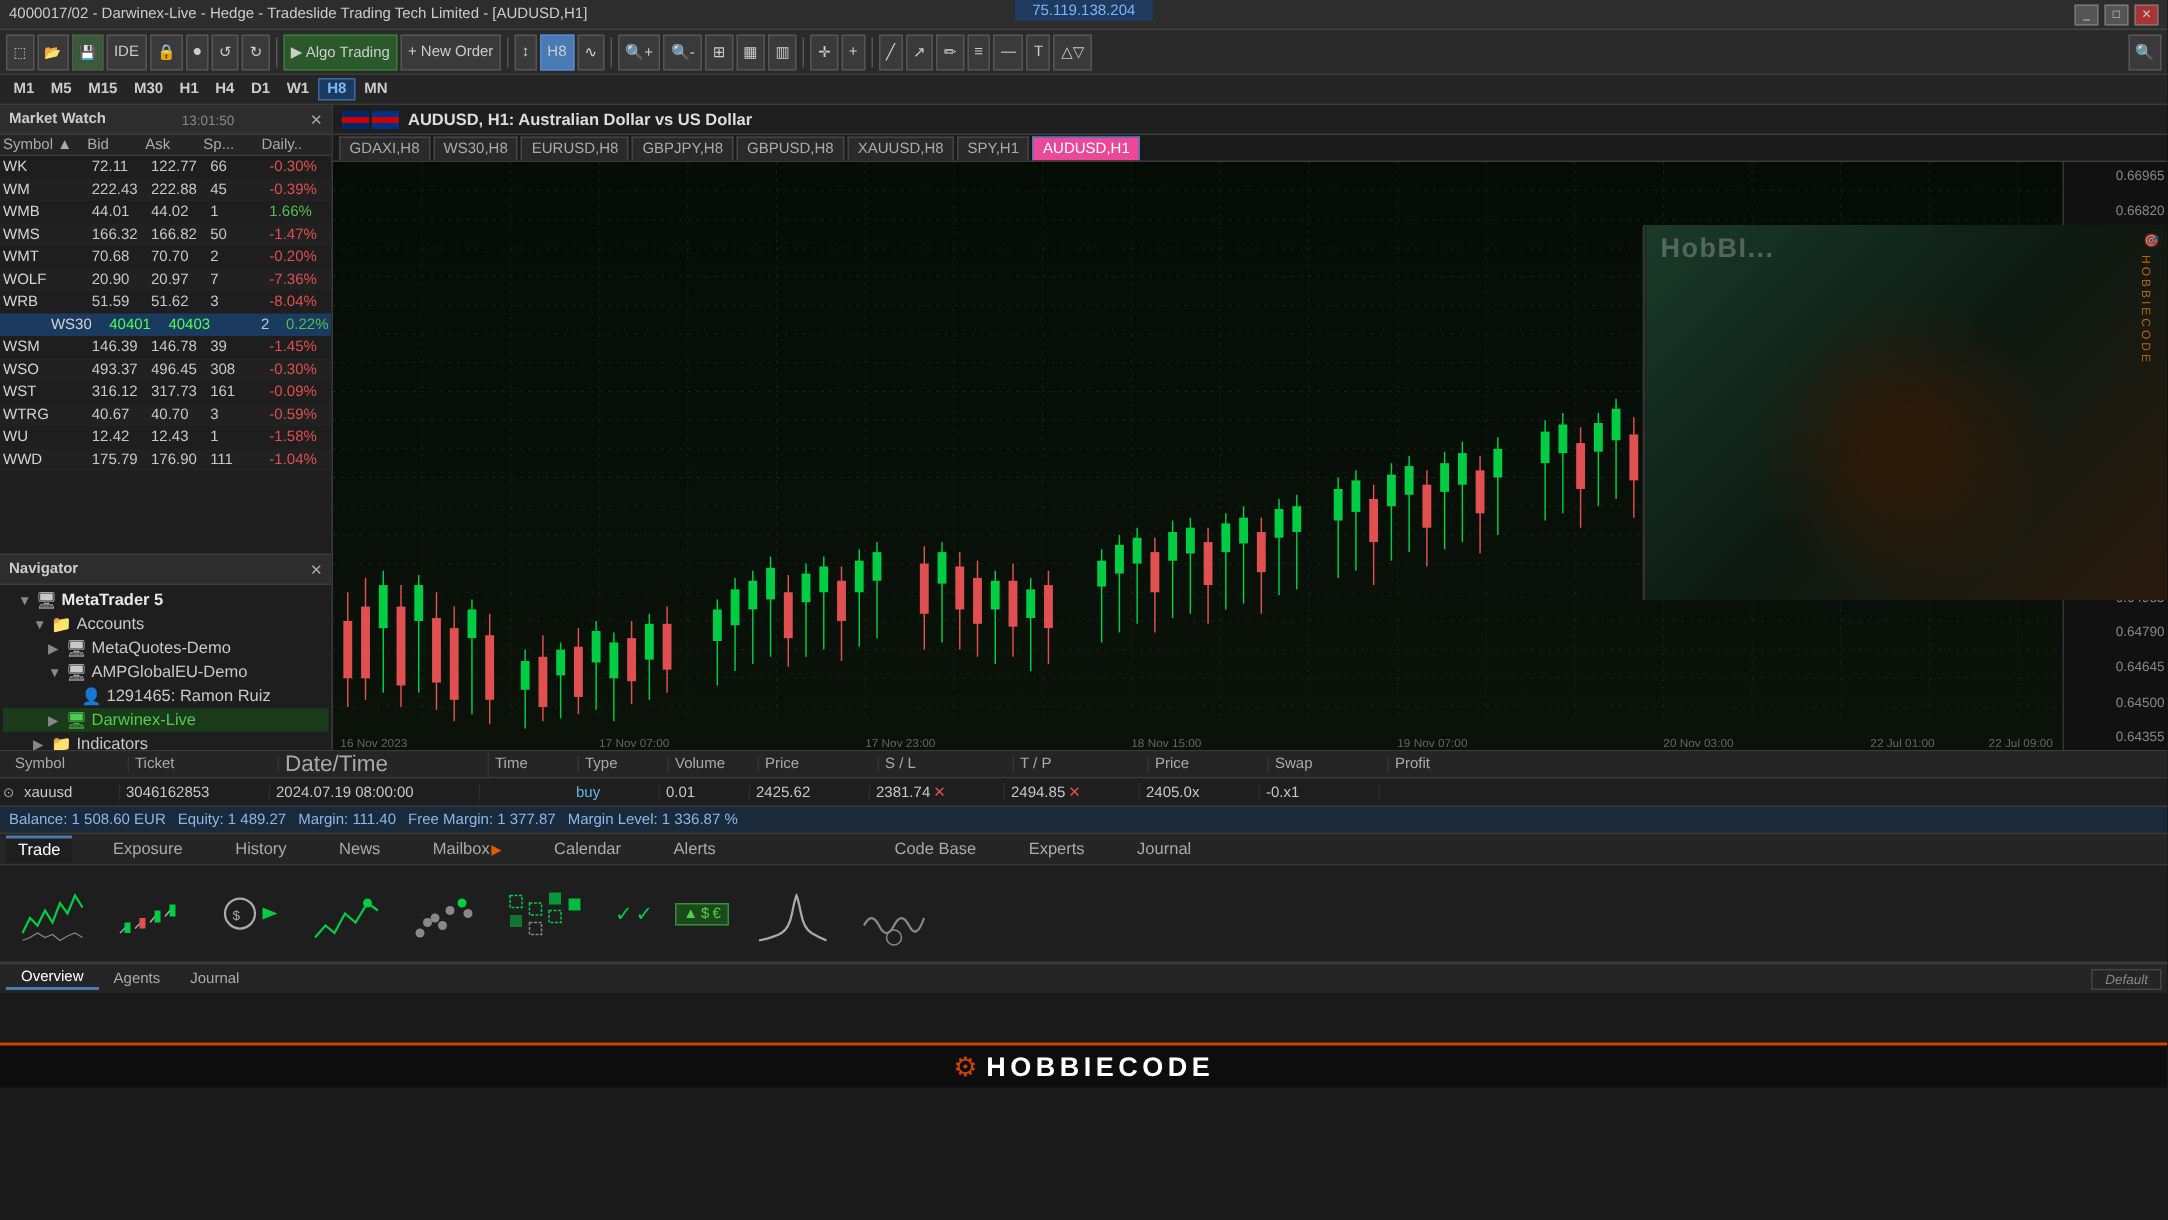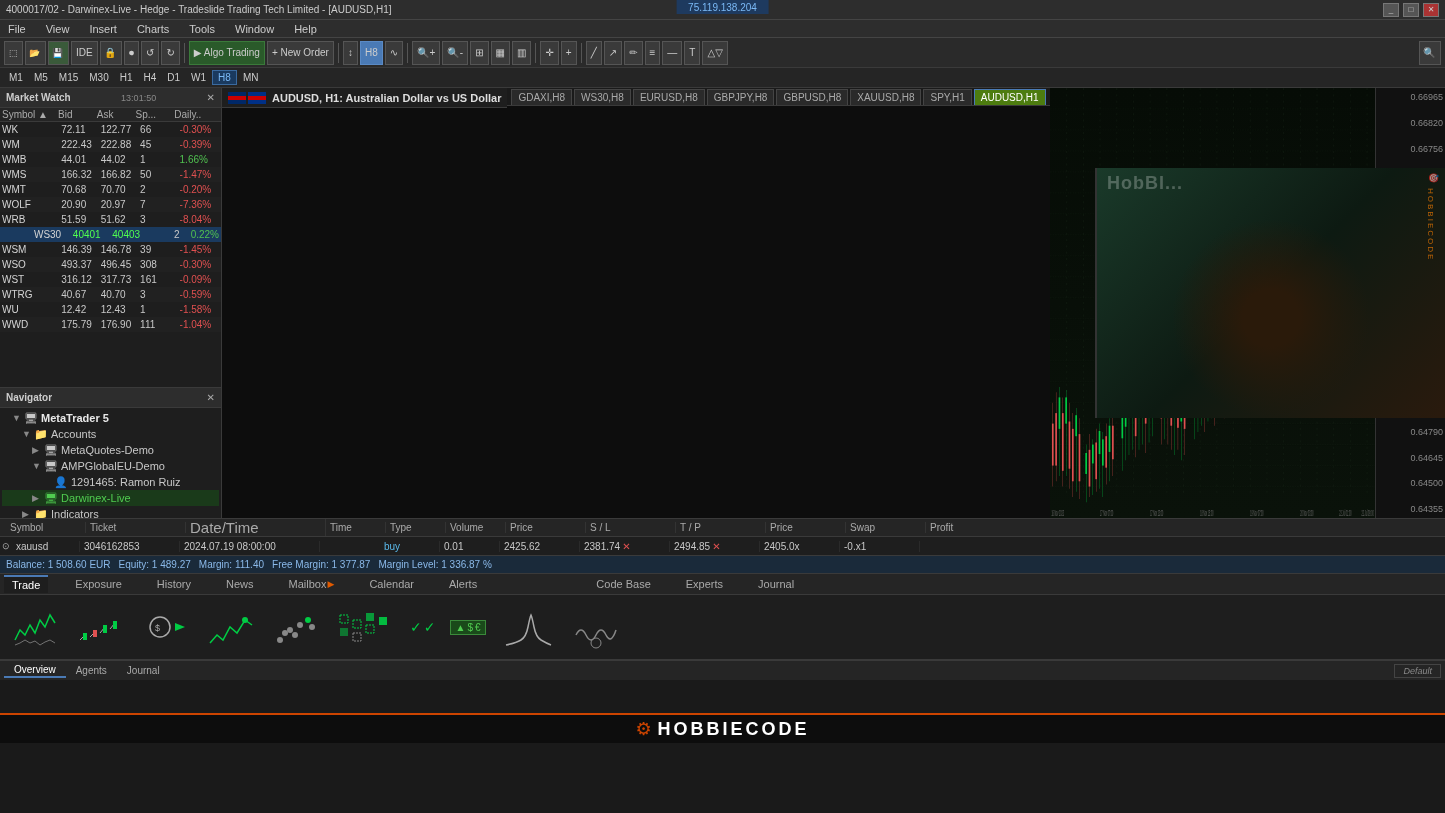--- a/index.html
+++ b/index.html
@@ -16,21 +16,21 @@
     .menu-item { font-size: 11px; color: #ccc; cursor: pointer; padding: 0 4px; }
 
     
     .toolbar { height: 30px; background: #2a2a2a; display: flex; align-items: center; padding: 0 4px; gap: 2px; border-bottom: 1px solid #3a3a3a; }
     .toolbar-btn { height: 24px; padding: 0 4px; background: #3a3a3a; border: 1px solid #555; color: #ccc; font-size: 10px; cursor: pointer; display: flex; align-items: center; gap: 2px; white-space: nowrap; }
     .toolbar-btn.active { background: #4a7ab5; border-color: #5a8ac5; }
     .toolbar-sep { width: 1px; height: 20px; background: #555; margin: 0 2px; }
     .toolbar-btn-green { background: #2a5a2a; border-color: #3a7a3a; }
 
     
-    .timeframe-bar { height: 20px; background: #252525; display: flex; align-items: center; padding: 0 4px; gap: 1px; border-bottom: 1px solid #3a3a3a; }
+    .timeframe-bar { height: 20px; background: #252525; display: flex; align-items: center; padding: 0 4px; gap: 1px; border-bottom: 1px solid #3a3a3a; font-weight: bold; }
     .tf-btn { padding: 1px 5px; font-size: 10px; color: #ccc; cursor: pointer; background: transparent; border: none; }
     .tf-btn.active-h8 { background: #1a3a5f; color: #7ab8f5; border: 1px solid #3a6a9f; }
 
     
     .main-layout { display: flex; height: calc(813px - 20px - 18px - 30px - 20px - 20px); }
 
     
     .left-panel { width: 222px; display: flex; flex-direction: column; border-right: 1px solid #3a3a3a; background: #1e1e1e; }
 
     
@@ -66,27 +66,27 @@
     .tree-indent-1 { padding-left: 10px; }
     .tree-indent-2 { padding-left: 20px; }
     .tree-indent-3 { padding-left: 30px; }
     .tree-indent-4 { padding-left: 40px; }
     .tree-toggle { width: 10px; font-size: 9px; color: #888; margin-right: 2px; }
     .tree-icon { width: 14px; font-size: 11px; margin-right: 3px; }
     .tree-label { font-size: 11px; color: #c8c8c8; }
     .tree-item.bold .tree-label { color: #e8e8e8; font-weight: bold; }
 
     
-    .chart-area { flex: 1; display: flex; flex-direction: row; background: #0d0d0d; position: relative; }
+    .chart-area { flex: 1; display: flex; flex-direction: column; background: #0d0d0d; position: relative; }
     .chart-header { height: 20px; background: #1e1e1e; display: flex; align-items: center; padding: 0 6px; border-bottom: 1px solid #3a3a3a; gap: 6px; }
 
     
     .chart-tabs { height: 18px; background: #1a1a1a; display: flex; align-items: flex-end; padding: 0 4px; gap: 2px; overflow-x: auto; border-bottom: 1px solid #3a3a3a; }
     .chart-tab { height: 16px; padding: 0 6px; font-size: 10px; background: #2a2a2a; border: 1px solid #444; border-bottom: none; color: #aaa; cursor: pointer; white-space: nowrap; display: flex; align-items: center; }
-    .chart-tab.active { background: #4d7c0f; color: #fff; border-color: #4a7ab5; }
+    .chart-tab.active { background: #ec4899; color: #fff; border-color: #4a7ab5; }
 
     
     .chart-canvas { flex: 1; position: relative; overflow: hidden; }
     .price-scale { position: absolute; right: 0; top: 0; bottom: 0; width: 75px; background: #111; border-left: 1px solid #333; display: flex; flex-direction: column; justify-content: space-between; padding: 4px 2px; }
     .price-label { font-size: 9px; color: #888; text-align: right; }
 
     
     .status-line { height: 16px; background: #2d2d2d; display: flex; align-items: center; padding: 0 6px; border-top: 1px solid #3a3a3a; font-size: 9px; color: #888; justify-content: space-between; }
 
     
@@ -110,29 +110,20 @@
     <div style="position:absolute; top:0; left:50%; transform:translateX(-50%); background:#1e3a5f; padding:1px 12px;">
       <span style="font-size:10px; color:#7ab8f5;">75.119.138.204</span>
     </div>
     <div class="title-bar-controls">
       <div class="title-bar-btn">_</div>
       <div class="title-bar-btn">□</div>
       <div class="title-bar-btn" style="background:#aa3333;">✕</div>
     </div>
   </div>
 
-  <div class="menu-bar">
-    <span class="menu-item">File</span>
-    <span class="menu-item">View</span>
-    <span class="menu-item">Insert</span>
-    <span class="menu-item">Charts</span>
-    <span class="menu-item">Tools</span>
-    <span class="menu-item">Window</span>
-    <span class="menu-item">Help</span>
-  </div>
 
   <div class="toolbar">
     <div class="toolbar-btn" style="font-size:9px;">⬚</div>
     <div class="toolbar-btn" style="font-size:9px;">📂</div>
     <div class="toolbar-btn" style="background:#3a5a3a; font-size:9px;">💾</div>
     <div class="toolbar-btn">IDE</div>
     <div class="toolbar-btn">🔒</div>
     <div class="toolbar-btn">⏺</div>
     <div class="toolbar-btn">↺</div>
     <div class="toolbar-btn">↻</div>

